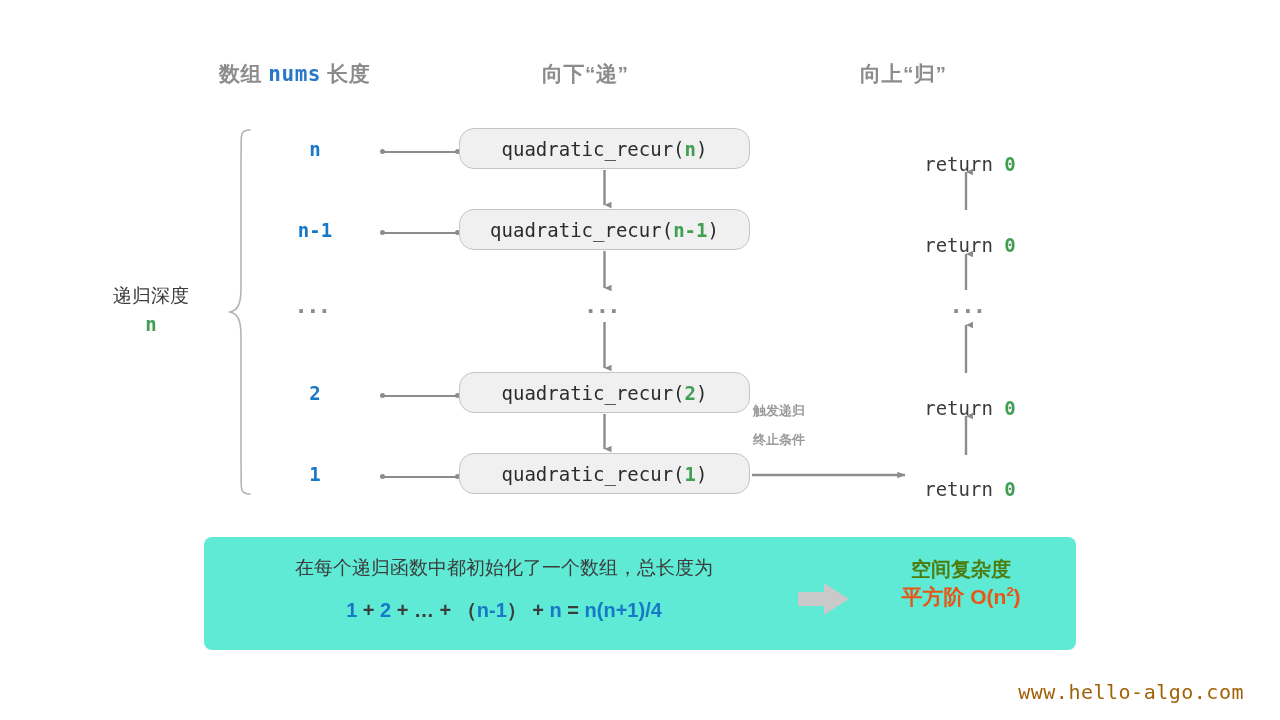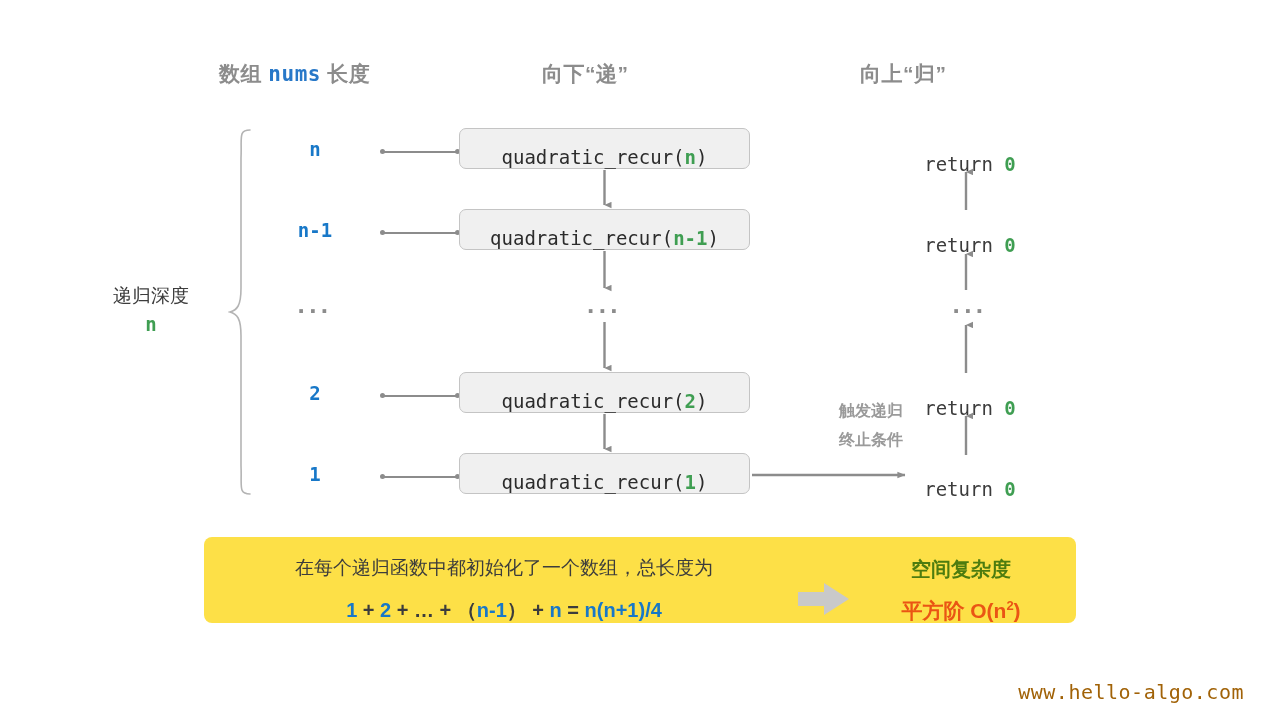--- a/index.html
+++ b/index.html
@@ -104,22 +104,22 @@
   .connector .cdot.left  { left: 0; }
   .connector .cdot.right { left: 75px; }
 
   
   .call-box {
     position: absolute;
     left: 459px; top: 0;
     width: 291px; height: 41px;
     background: #f0f0f0;
     border: 1.5px solid #c4c4c4;
-    border-radius: 7px;
-    display: flex; align-items: flex-end; justify-content: center;
+    border-radius: 15px;
+    display: flex; align-items: center; justify-content: center;
     color: #2b2b2b;
     font-family: "DejaVu Sans Mono", "Liberation Mono", monospace;
     font-size: 19px;
     white-space: nowrap;
   }
   .call-box .arg { color: #3f9e52; font-weight: bold; }
 
   .mid-dots {
     position: absolute;
     left: 459px; width: 291px; top: 6px;
@@ -157,34 +157,34 @@
     position: absolute; left: 0; top: 0;
     width: 1280px; height: 720px;
     pointer-events: none;
   }
 
   
   #terminate-note {
     position: absolute;
     left: 753px; top: 396px;
     width: 150px;
-    text-align: right;
+    text-align: left;
     color: #9a9a9a;
-    font-size: 16px;
+    font-size: 13px;
     font-weight: bold;
     line-height: 29px;
     white-space: nowrap;
   }
 
   
   #summary {
     position: absolute;
     left: 204px; top: 537px;
-    width: 872px; height: 86px;
-    background: #fde047;
+    width: 872px; height: 113px;
+    background: #5eead4;
     border-radius: 8px;
   }
   #summary-left {
     position: absolute;
     left: 20px; top: 18px;
     width: 560px;
     text-align: center;
   }
   #summary-line1 {
     color: #3c3c3c;
@@ -211,21 +211,21 @@
     width: 210px;
     text-align: center;
   }
   #complexity-title {
     color: #4d7c0f;
     font-size: 20px;
     font-weight: bold;
     white-space: nowrap;
   }
   #complexity-value {
-    margin-top: 14px;
+    margin-top: 0;
     color: #ea5514;
     font-size: 21px;
     font-weight: bold;
     white-space: nowrap;
   }
   #complexity-value sup { font-size: 13px; }
 
   
   #watermark {
     position: absolute;

